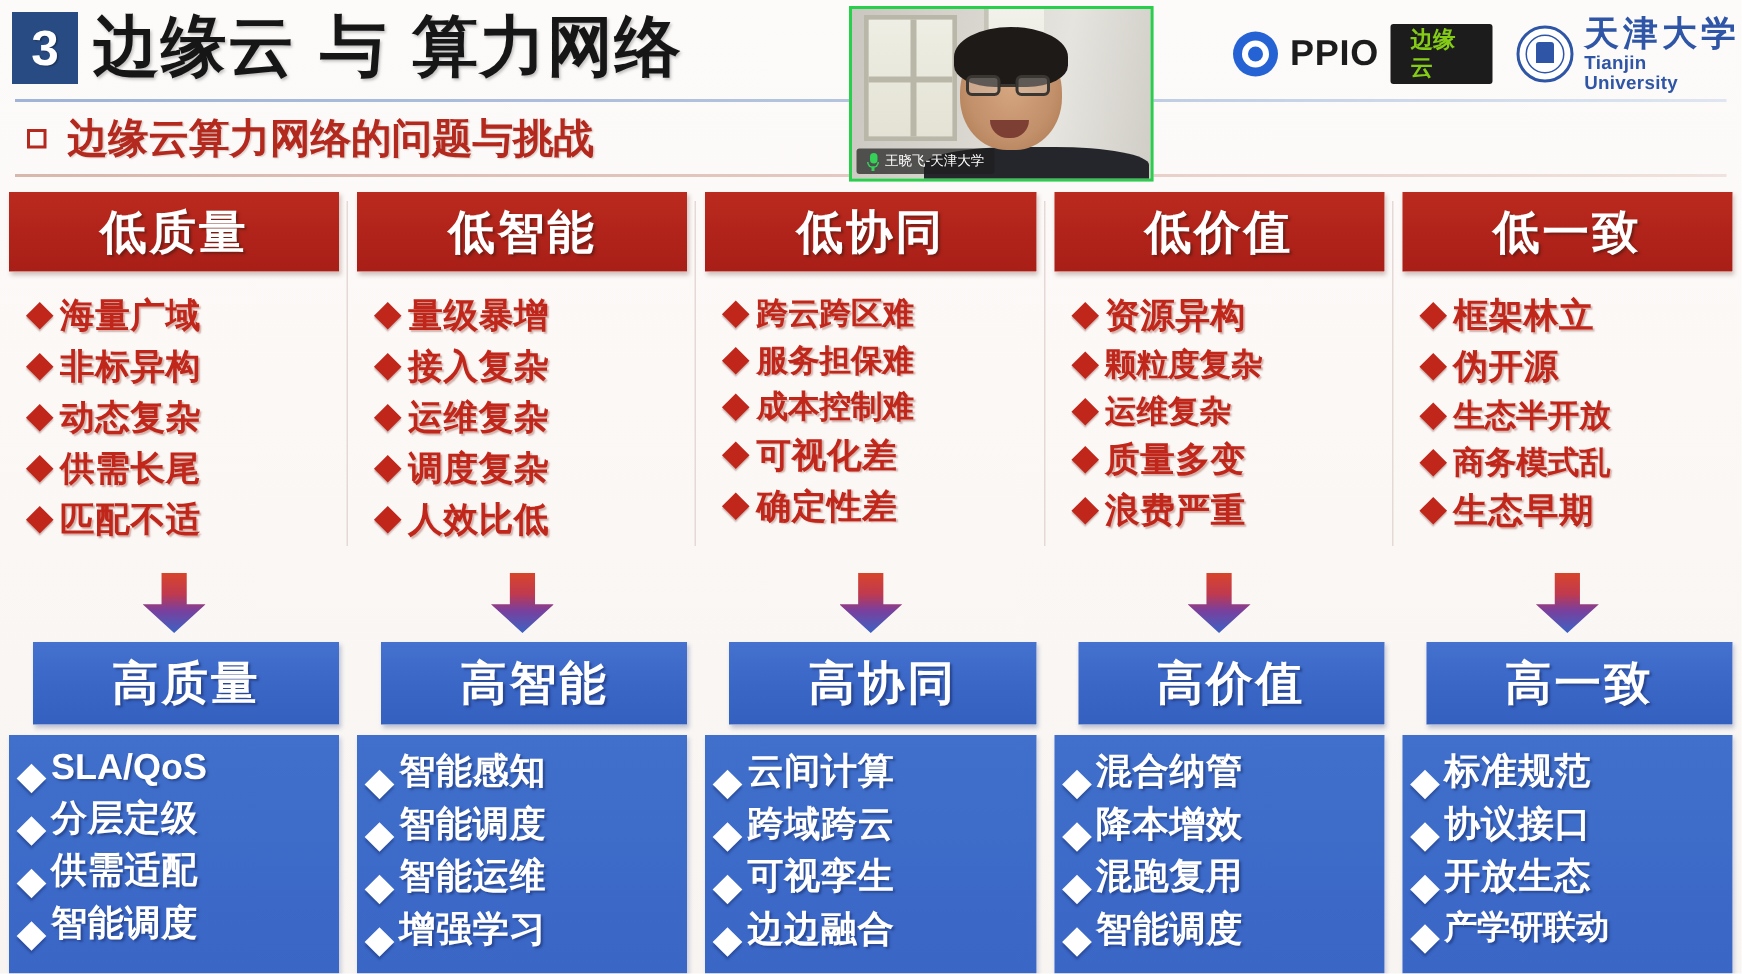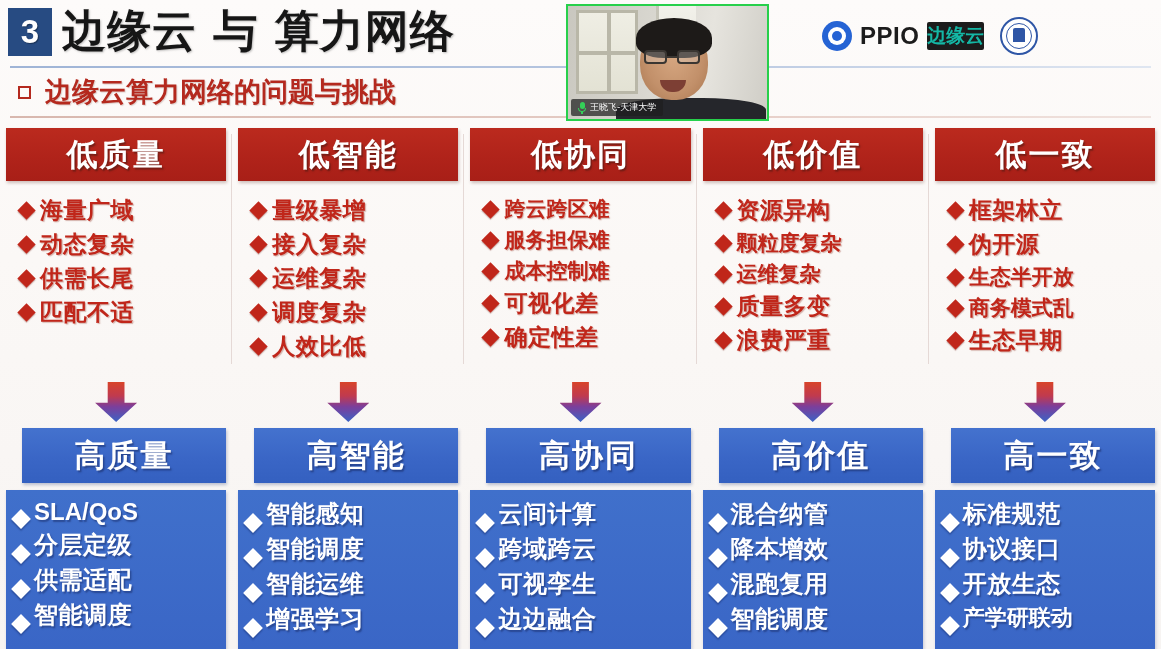--- a/index.html
+++ b/index.html
@@ -238,24 +238,24 @@
   }
   .ppio-text {
     font-size: 24px;
     font-weight: bold;
     color: #1c1c1c;
     letter-spacing: .5px;
     font-family: "Liberation Sans", sans-serif;
   }
   .ppio-cn {
     background: #1c1c1c;
-    color: #14b8a6;
-    font-size: 19px;
-    font-weight: bold;
-    padding: 1px 0;
+    color: #84cc16;
+    font-size: 15px;
+    font-weight: bold;
+    padding: 1px 13px;
     font-family: "DejaVu Sans", sans-serif;
     border-radius: 2px;
   }
   .tju-logo { display: flex; align-items: center; gap: 7px; }
   .tju-seal {
     width: 34px; height: 34px;
     border-radius: 50%;
     border: 2px solid #2f56a6;
     position: relative;
     flex: none;
@@ -473,37 +473,45 @@
 </div>
 
 <div class="logos">
   <div class="ppio-logo">
     <span class="ppio-mark"></span>
     <span class="ppio-text">PPIO</span>
     <span class="ppio-cn">边缘云</span>
   </div>
   <div class="tju-logo">
     <span class="tju-seal"></span>
+    <span class="tju-names">
+      <span class="tju-cn">天津大学</span>
+      <span class="tju-en">Tianjin University</span>
+    </span>
   </div>
 </div>
 
 <div class="grid">
 
   <div class="col">
     <div class="col-sep"></div>
     <div class="red-head">
       <span class="ht">低质量</span>
     </div>
     <div class="red-items">
       <div class="ritem">
           <span class="dia-red"></span>
           <span class="tx">海量广域</span>
         </div>
       <div class="ritem">
           <span class="dia-red"></span>
+          <span class="tx">非标异构</span>
+        </div>
+      <div class="ritem">
+          <span class="dia-red"></span>
           <span class="tx">动态复杂</span>
         </div>
       <div class="ritem">
           <span class="dia-red"></span>
           <span class="tx">供需长尾</span>
         </div>
       <div class="ritem">
           <span class="dia-red"></span>
           <span class="tx">匹配不适</span>
         </div>

